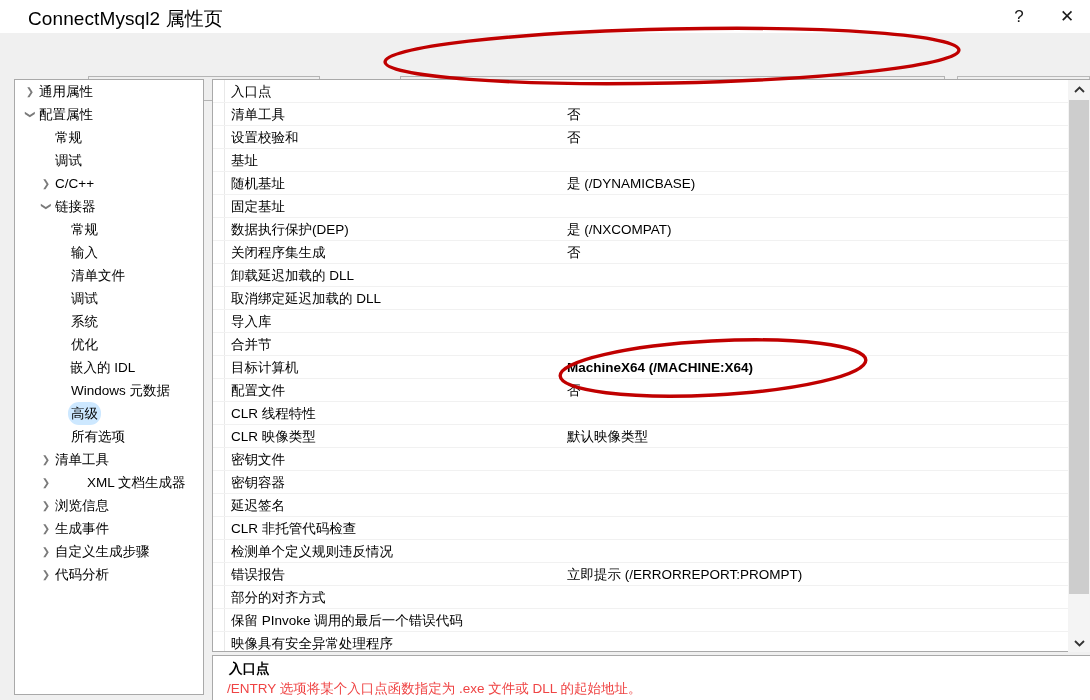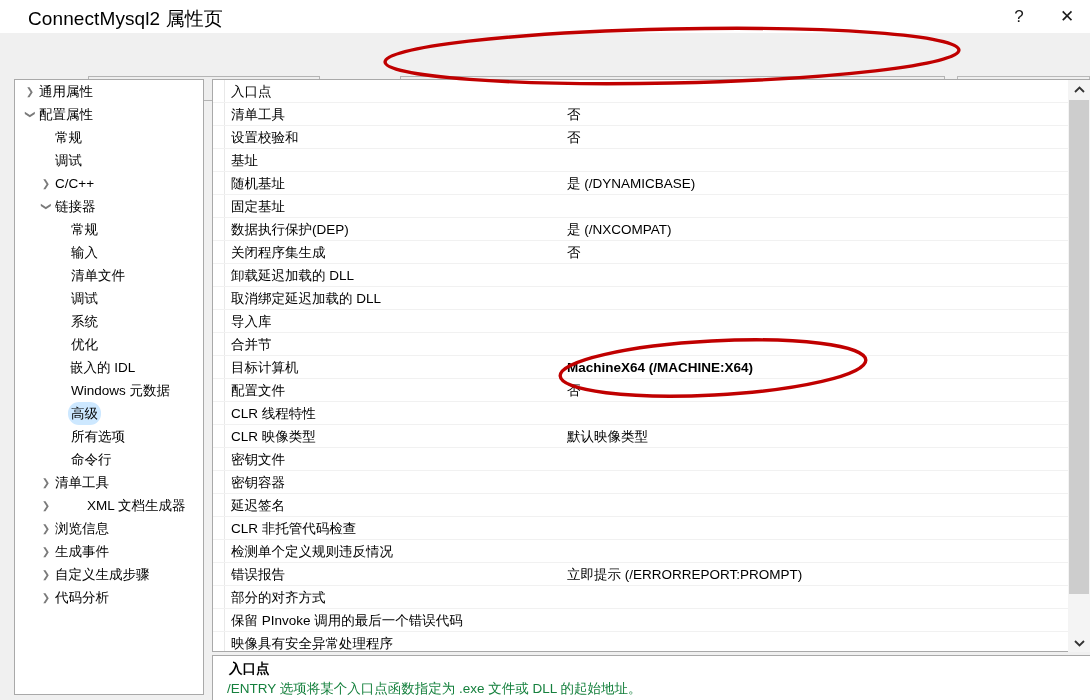--- a/index.html
+++ b/index.html
@@ -53,21 +53,21 @@
   
   .vscroll{position:absolute;left:1068px;top:79px;width:22px;height:573px;background:#f4f4f4;border-top:1px solid #a9a9a9;box-sizing:border-box;}
   .vs-up,.vs-down{position:absolute;left:0;width:22px;height:19px;background:#f4f4f4;display:flex;align-items:center;justify-content:center;color:#555;font-size:10px;}
   .vs-up{top:0;}
   .vs-down{bottom:0;}
   .vs-thumb{position:absolute;left:1px;top:20px;width:20px;height:494px;background:#cdcdcd;}
 
   
   .descpanel{position:absolute;left:212px;top:655px;width:878px;height:45px;background:#ffffff;border:1px solid #a9a9a9;border-right:none;border-bottom:none;box-sizing:border-box;}
   .desc-title{position:absolute;left:16px;top:4px;font-weight:bold;font-size:13.5px;color:#000;}
-  .desc-body{position:absolute;left:14px;top:24px;font-size:13.5px;color:#15803d;white-space:nowrap;}
+  .desc-body{position:absolute;left:14px;top:24px;font-size:13.5px;color:#ef4444;white-space:nowrap;}
 
   
   .annot{position:absolute;left:0;top:0;width:1090px;height:700px;pointer-events:none;}
 </style>
 </head>
 <body>
 
 <div id="root">
 
   <div class="titlebar">
@@ -146,23 +146,20 @@
         <div class="tnode">
           <span class="tlabel" style="left: 53px;">Windows 元数据</span>
         </div>
         <div class="tnode sel">
           <span class="tlabel" style="left: 53px; border-radius: 11px;">高级</span>
         </div>
         <div class="tnode">
           <span class="tlabel" style="left: 53px;">所有选项</span>
         </div>
         <div class="tnode">
-          <span class="tlabel" style="left: 53px;">命令行</span>
-        </div>
-        <div class="tnode">
           <span class="chev" style="left: 24px; display: inline-block;">❯</span>
           <span class="tlabel" style="left: 37px;">清单工具</span>
         </div>
         <div class="tnode">
           <span class="chev" style="left: 24px; display: inline-block;">❯</span>
           <span class="tlabel" style="left: 37px; margin-left: 32px;">XML 文档生成器</span>
         </div>
         <div class="tnode">
           <span class="chev" style="left: 24px; display: inline-block;">❯</span>
           <span class="tlabel" style="left: 37px; font-family: Liberation Serif, serif;">浏览信息</span>

